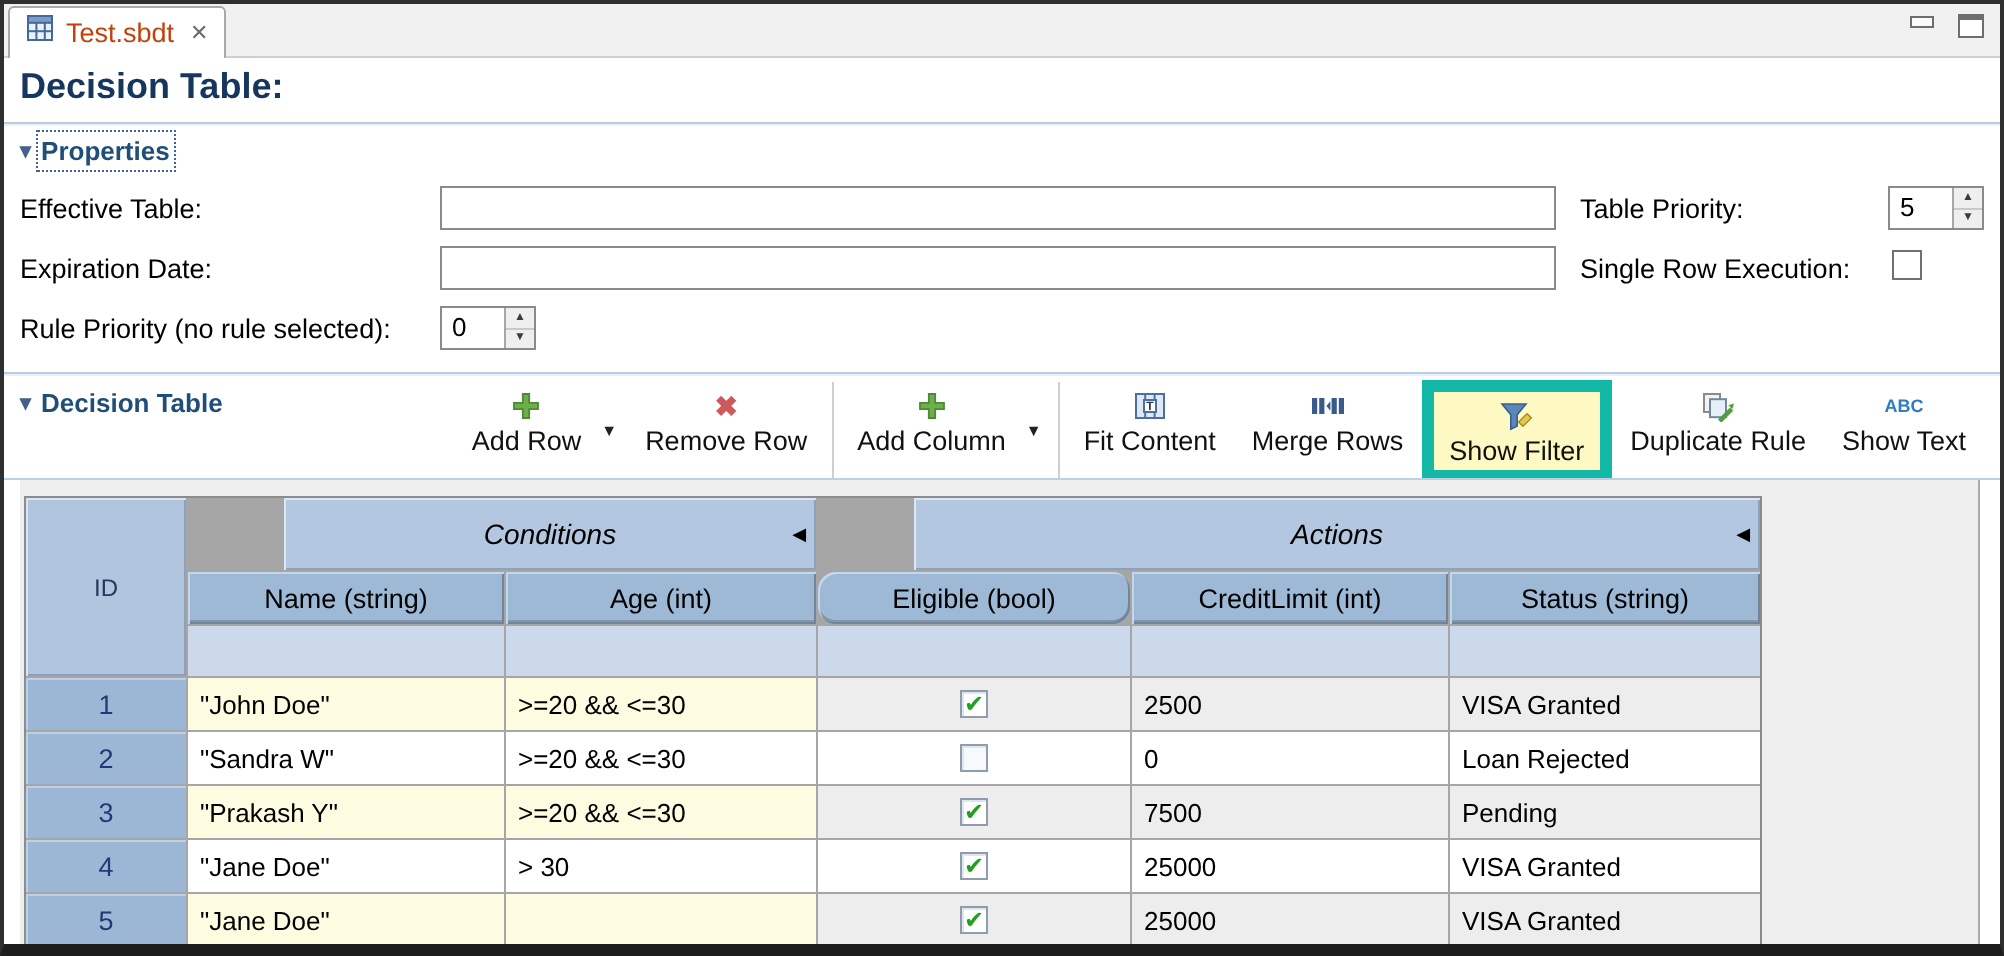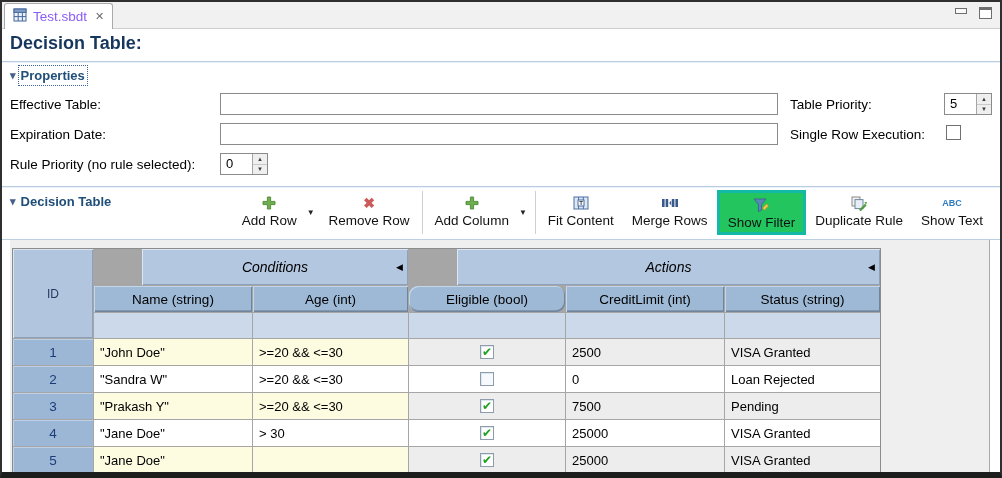--- a/index.html
+++ b/index.html
@@ -6,21 +6,21 @@
   body { font-family: "Liberation Sans", sans-serif; background:#fff; }
   .window{
     position:relative; width:1002px; height:478px; overflow:hidden;
     background:#fff;
     border:2px solid #2f2f2f; border-bottom:6px solid #1d1d1d;
   }
   
   .tabbar{position:absolute;left:0;right:0;top:0;height:27px;background:#f1f1f1;border-bottom:1px solid #cfcfcf;}
   .tab{position:absolute;left:2px;top:1px;height:26px;background:#fff;border:1px solid #a9a9a9;border-bottom:none;
        border-radius:3px 3px 0 0;display:flex;align-items:center;padding:0 8px;gap:6px;}
-  .tab-label{font-size:13.5px;color:#8b5cf6;}
+  .tab-label{font-size:13.5px;color:#c2410c;}
   .tab-close{font-size:11px;color:#6d6d6d;cursor:pointer;padding-left:2px;}
   .winctrl{position:absolute;right:8px;top:5px;display:flex;gap:12px;align-items:flex-start;}
   .icon-min{width:12px;height:6px;border:1px solid #6e6e6e;background:#fafafa;margin-top:1px;}
   .icon-max{width:13px;height:12px;border:1px solid #6e6e6e;border-top:3px solid #6e6e6e;background:#fff;}
   
   .page-title{position:absolute;left:8px;top:31px;font-size:18px;font-weight:bold;color:#17365d;}
   .hsep{position:absolute;left:0;right:0;height:2px;border-top:1px solid #b9cde2;background:#eaf1f8;}
   
   .sec-head{display:flex;align-items:center;gap:5px;font-size:13px;font-weight:bold;color:#1f4e79;}
   .twistie{font-size:11px;color:#44618c;}
@@ -33,21 +33,21 @@
   .spin .val{flex:1;font-size:13px;padding:2px 0 0 5px;color:#000;}
   .spin .btns{width:15px;display:flex;flex-direction:column;border-left:1px solid #a6a6a6;background:#efefef;}
   .spin .btns div{flex:1;display:flex;align-items:center;justify-content:center;font-size:6px;color:#3c3c3c;cursor:pointer;}
   .spin .btns div:first-child{border-bottom:1px solid #c9c9c9;}
   .form-checkbox{position:absolute;width:15px;height:15px;border:1px solid #707070;background:#fff;cursor:pointer;}
   
   .dt-bar{position:absolute;left:0;right:0;top:185px;height:53px;}
   .toolbar{position:absolute;right:8px;top:3px;display:flex;align-items:stretch;}
   .titem{display:flex;flex-direction:column;align-items:center;justify-content:flex-start;
          padding:3px 8px 2px;border:1px solid transparent;cursor:pointer;}
-  .titem.active{background:#22c55e;border:3px solid #14b8a6;}
+  .titem.active{background:#fef9c3;border:6px solid #14b8a6;}
   .ticon{height:18px;display:flex;align-items:center;justify-content:center;}
   .tlabel{font-size:13.5px;color:#111;white-space:nowrap;margin-top:1px;}
   .tdrop{align-self:center;font-size:8px;color:#222;padding:0 5px 0 1px;cursor:pointer;}
   .tsep{width:1px;background:#cfcfcf;margin:1px 3px;}
   .xicon{font-size:14px;font-weight:bold;color:#cd5a5a;line-height:1;}
   .abc{font-size:9px;font-weight:bold;color:#2f7cc0;letter-spacing:0px;}
   .bar-bottom{position:absolute;left:0;right:0;bottom:0;height:1px;background:#bcd0e4;}
   
   .viewport{position:absolute;left:8px;top:238px;width:980px;bottom:0;background:#efefef;
             border-right:1px solid #a9a9a9;overflow:hidden;}

